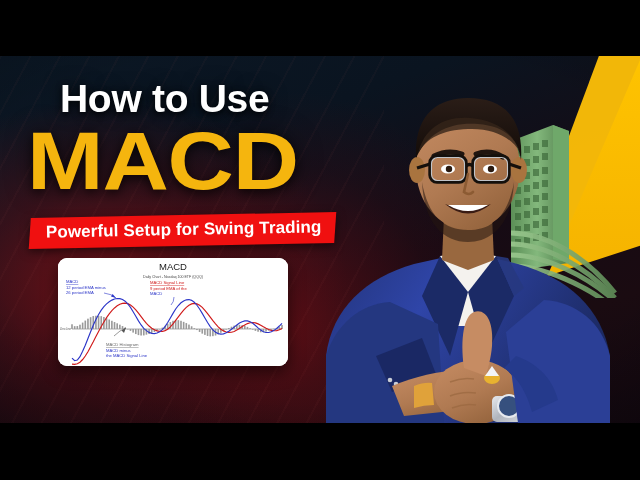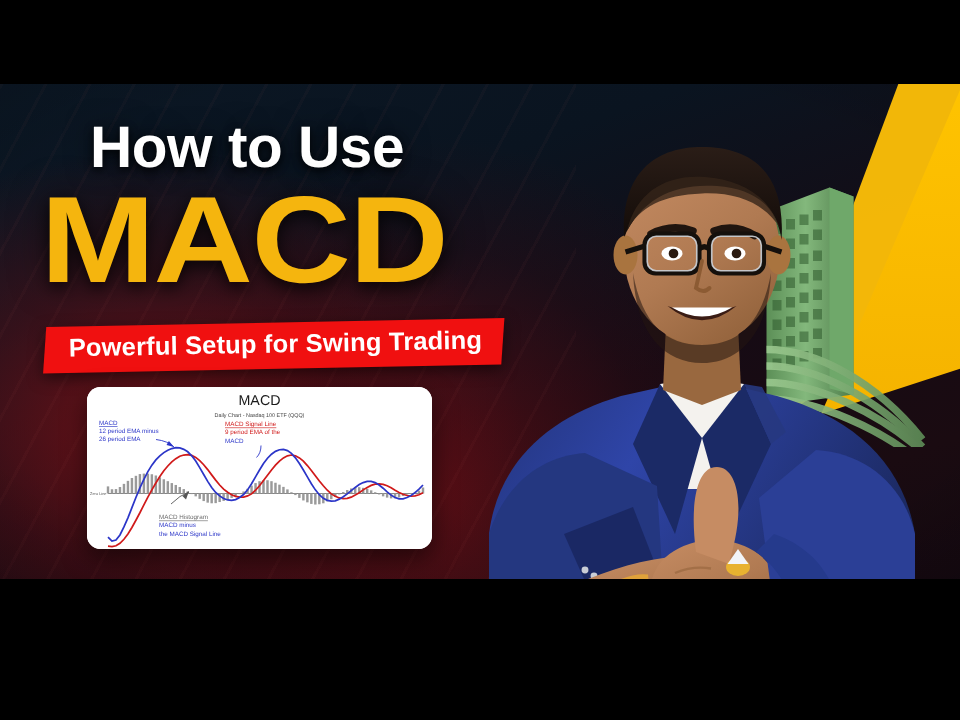--- a/index.html
+++ b/index.html
@@ -1,18 +1,18 @@
 <!DOCTYPE html>
 <html><head>
 <meta charset="utf-8">
 <style>
   html,body{margin:0;padding:0;background:#000;}
   body{width:640px;height:480px;overflow:hidden;font-family:"Liberation Sans",sans-serif;}
 
-  #stage{position:relative;width:640px;height:386px;background:#14532d;overflow:hidden;}
+  #stage{position:relative;width:640px;height:480px;background:#14532d;overflow:hidden;}
 
   
   .bar{position:absolute;left:0;width:640px;background:#000;z-index:60;}
   #bar-top{top:0;height:56px;}
   #bar-bottom{top:423px;height:57px;}
 
   
   #canvas{position:absolute;left:0;top:56px;width:640px;height:367px;overflow:hidden;
           background:#07121c;}
 

